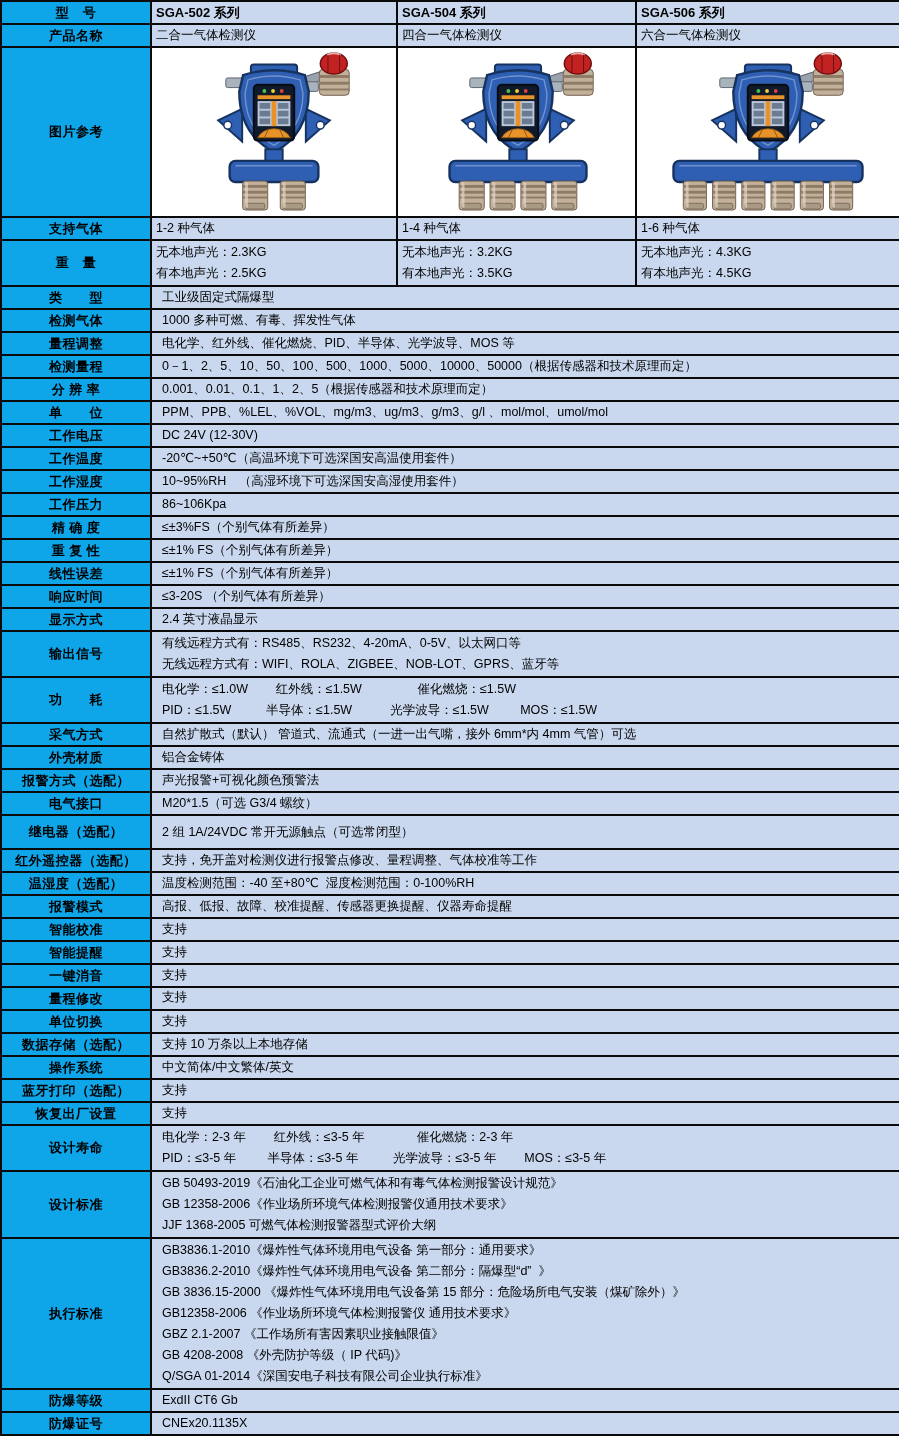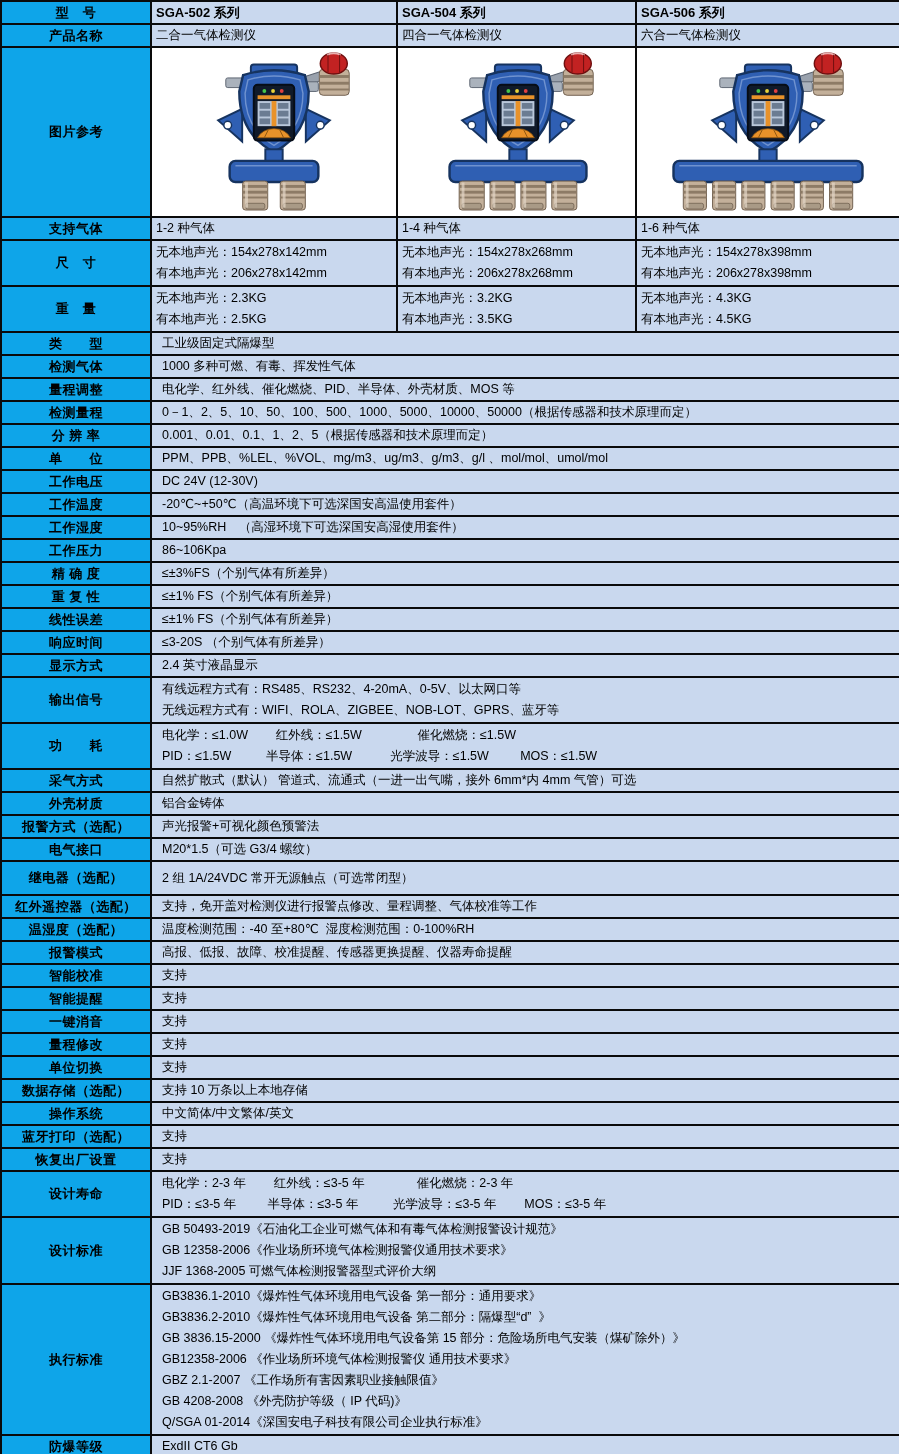--- a/index.html
+++ b/index.html
@@ -276,42 +276,36 @@
     </g>
   </svg></td>
         </tr>
         <tr style="height: 23px;">
           <th class="rowlabel">支持气体</th>
           <td class="val center"><div class="line">1-2 种气体</div></td>
           <td class="val center"><div class="line">1-4 种气体</div></td>
           <td class="val center"><div class="line">1-6 种气体</div></td>
         </tr>
         <tr class="twoline" style="height: 44px;">
-          <th class="rowlabel">尺　寸</th>
-          <td class="val center"><div class="line">无本地声光：154x278x142mm</div><div class="line">有本地声光：206x278x142mm</div></td>
-          <td class="val center"><div class="line">无本地声光：154x278x268mm</div><div class="line">有本地声光：206x278x268mm</div></td>
-          <td class="val center"><div class="line">无本地声光：154x278x398mm</div><div class="line">有本地声光：206x278x398mm</div></td>
-        </tr>
-        <tr class="twoline" style="height: 44px;">
           <th class="rowlabel">重　量</th>
           <td class="val center"><div class="line">无本地声光：2.3KG</div><div class="line">有本地声光：2.5KG</div></td>
           <td class="val center"><div class="line">无本地声光：3.2KG</div><div class="line">有本地声光：3.5KG</div></td>
           <td class="val center"><div class="line">无本地声光：4.3KG</div><div class="line">有本地声光：4.5KG</div></td>
         </tr>
         <tr style="height: 22px;">
           <th class="rowlabel">类　　型</th>
           <td colspan="3" class="val"><div class="line">工业级固定式隔爆型</div></td>
         </tr>
         <tr style="height: 22px;">
           <th class="rowlabel">检测气体</th>
           <td colspan="3" class="val"><div class="line">1000 多种可燃、有毒、挥发性气体</div></td>
         </tr>
         <tr style="height: 22px;">
           <th class="rowlabel">量程调整</th>
-          <td colspan="3" class="val"><div class="line">电化学、红外线、催化燃烧、PID、半导体、外壳材质、MOS 等</div></td>
+          <td colspan="3" class="val"><div class="line">电化学、红外线、催化燃烧、PID、半导体、光学波导、MOS 等</div></td>
         </tr>
         <tr style="height: 22px;">
           <th class="rowlabel">检测量程</th>
           <td colspan="3" class="val"><div class="line">0－1、2、5、10、50、100、500、1000、5000、10000、50000（根据传感器和技术原理而定）</div></td>
         </tr>
         <tr style="height: 22px;">
           <th class="rowlabel">分 辨 率</th>
           <td colspan="3" class="val"><div class="line">0.001、0.01、0.1、1、2、5（根据传感器和技术原理而定）</div></td>
         </tr>
         <tr style="height: 22px;">
@@ -399,21 +393,21 @@
           <td colspan="3" class="val"><div class="line">支持</div></td>
         </tr>
         <tr style="height: 22px;">
           <th class="rowlabel">智能提醒</th>
           <td colspan="3" class="val"><div class="line">支持</div></td>
         </tr>
         <tr style="height: 22px;">
           <th class="rowlabel">一键消音</th>
           <td colspan="3" class="val"><div class="line">支持</div></td>
         </tr>
-        <tr style="height: 22px;">
+        <tr style="height: 22px; font-family: Liberation Mono, monospace;">
           <th class="rowlabel">量程修改</th>
           <td colspan="3" class="val"><div class="line">支持</div></td>
         </tr>
         <tr style="height: 22px;">
           <th class="rowlabel">单位切换</th>
           <td colspan="3" class="val"><div class="line">支持</div></td>
         </tr>
         <tr style="height: 22px;">
           <th class="rowlabel">数据存储（选配）</th>
           <td colspan="3" class="val"><div class="line">支持 10 万条以上本地存储</div></td>

